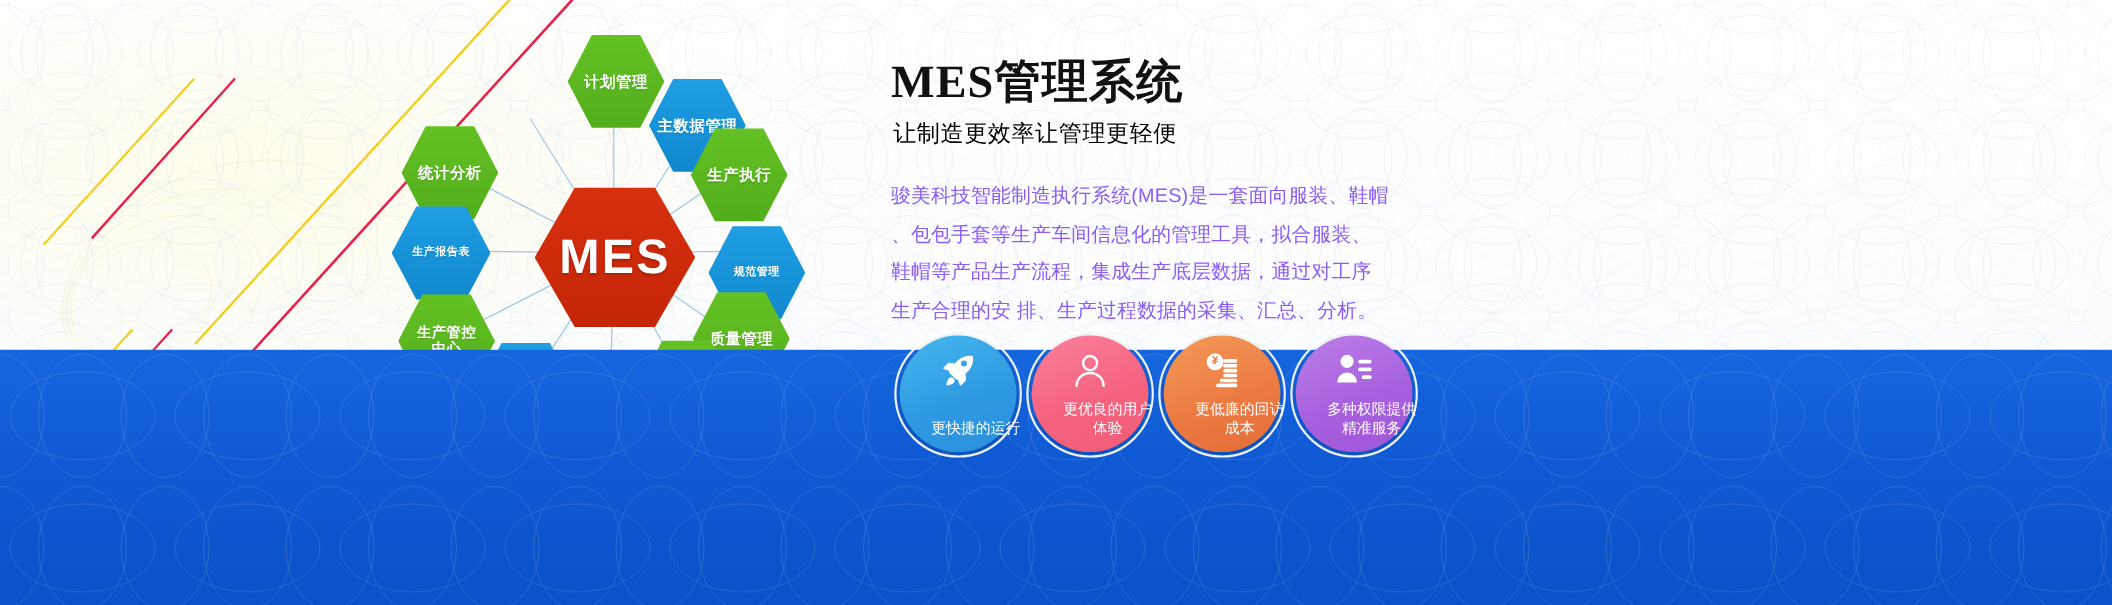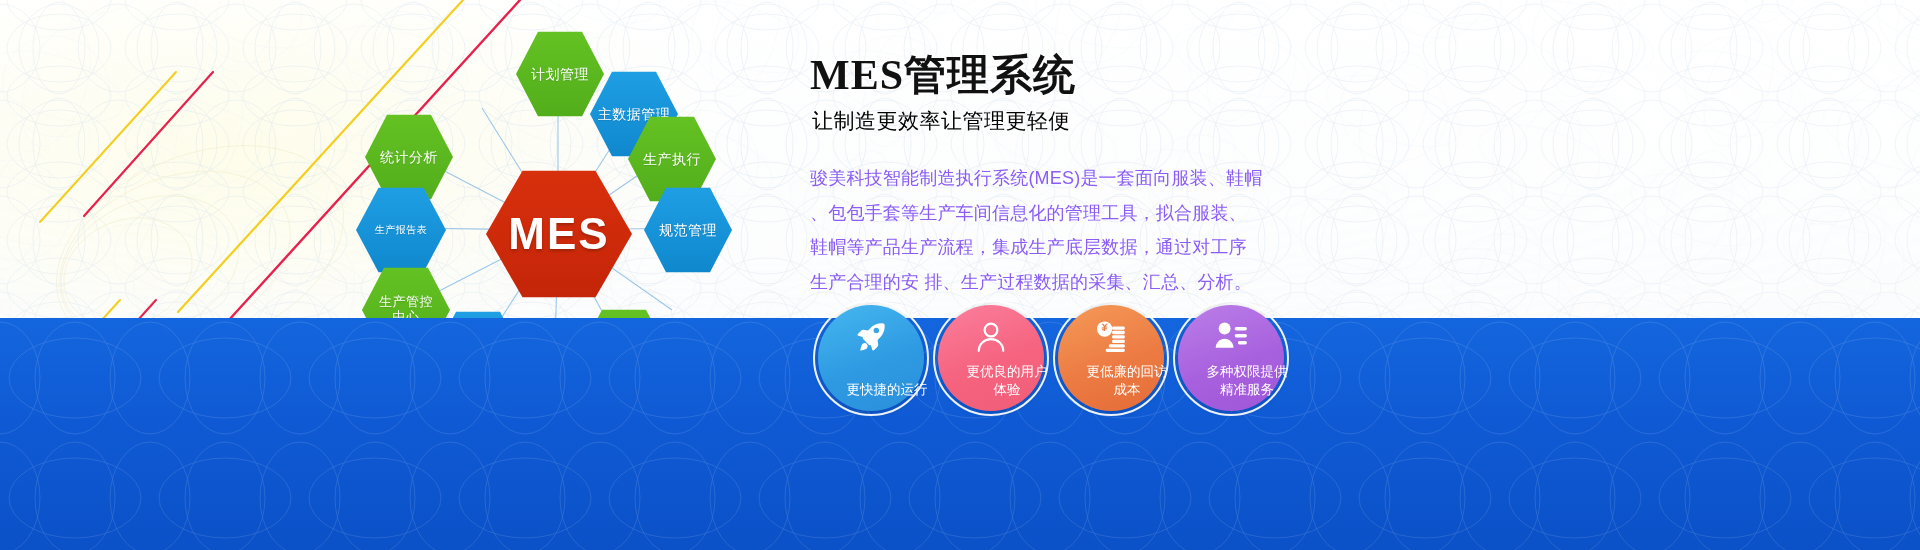--- a/index.html
+++ b/index.html
@@ -24,21 +24,21 @@
   
   .deco{position:absolute;left:0;top:0;width:760px;height:420px;}
 
   
   #hexwrap{position:absolute;left:330px;top:12px;width:470px;height:420px;}
   .hexline{position:absolute;left:0;top:0;}
   .hex{position:absolute;display:flex;align-items:center;justify-content:center;
     text-align:center;color:#ffffff;line-height:1.15;
     clip-path:polygon(25% 2%,75% 2%,100% 50%,75% 98%,25% 98%,0 50%);
     -webkit-clip-path:polygon(25% 2%,75% 2%,100% 50%,75% 98%,25% 98%,0 50%);
-    font-weight:400;letter-spacing:.5px;
+    font-weight:700;letter-spacing:.5px;
     text-shadow:0 1px 1px rgba(0,0,0,.12);
   }
   .hex.green{background:#5dbb21;background:linear-gradient(180deg,#64c223 0%,#52ad1b 100%);}
   .hex.blue{background:#1a97dd;background:linear-gradient(180deg,#1f9fe4 0%,#0f87cd 100%);}
   .hex.core{background:linear-gradient(180deg,#d8300d 0%,#c42508 100%);
     font-weight:bold;font-size:44px;letter-spacing:2px;
     text-shadow:0 2px 3px rgba(0,0,0,.22);}
   .hex span{display:block;padding:0 6px;}
 
   
@@ -149,28 +149,31 @@
       </div>
 
     <div class="hex green" style="left:298px;top:103px;width:88px;height:88px;font-size:14px;">
       <span>生产执行</span>
       </div>
 
     <div class="hex green" style="left:35px;top:101px;width:88px;height:88px;font-size:14px;">
       <span>统计分析</span>
       </div>
 
-    <div class="hex blue" style="left:314px;top:174px;width:88px;height:88px;font-size:14px;">
+    <div class="hex blue" style="left:314px;top:192px;width:88px;height:88px;font-size:10px;">
       <span>规范管理</span>
       </div>
 
     <div class="hex blue" style="left:26px;top:174px;width:90px;height:88px;font-size:10px;">
       <span>生产报告表</span>
       </div>
 
+    <div class="hex green" style="left:300px;top:252px;width:88px;height:88px;font-size:14px;">
+      <span>质量管理</span>
+      </div>
 
     <div class="hex green" style="left:32px;top:254px;width:88px;height:88px;font-size:13px;">
       <span class="ml">
           <span style="display:block">生产管控</span>
           <span style="display:block">中心</span>
         </span>
       </div>
 
     <div class="hex green" style="left:250px;top:296px;width:88px;height:88px;font-size:14px;">
       <span>仓库管理</span>

